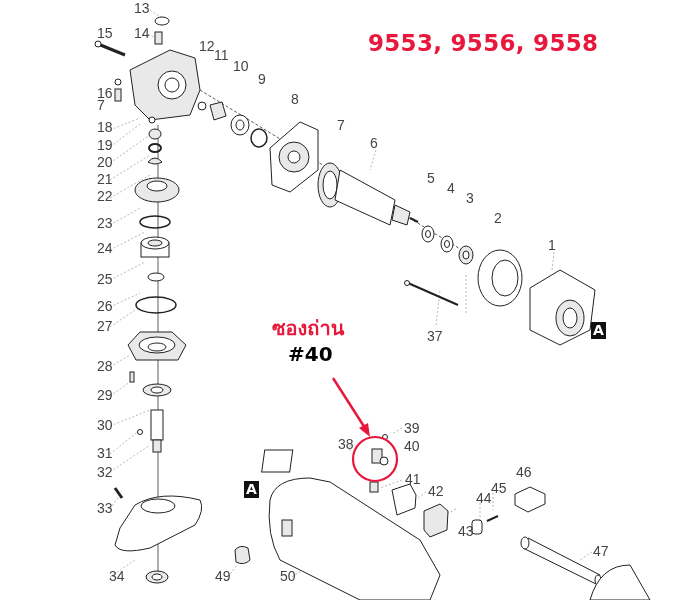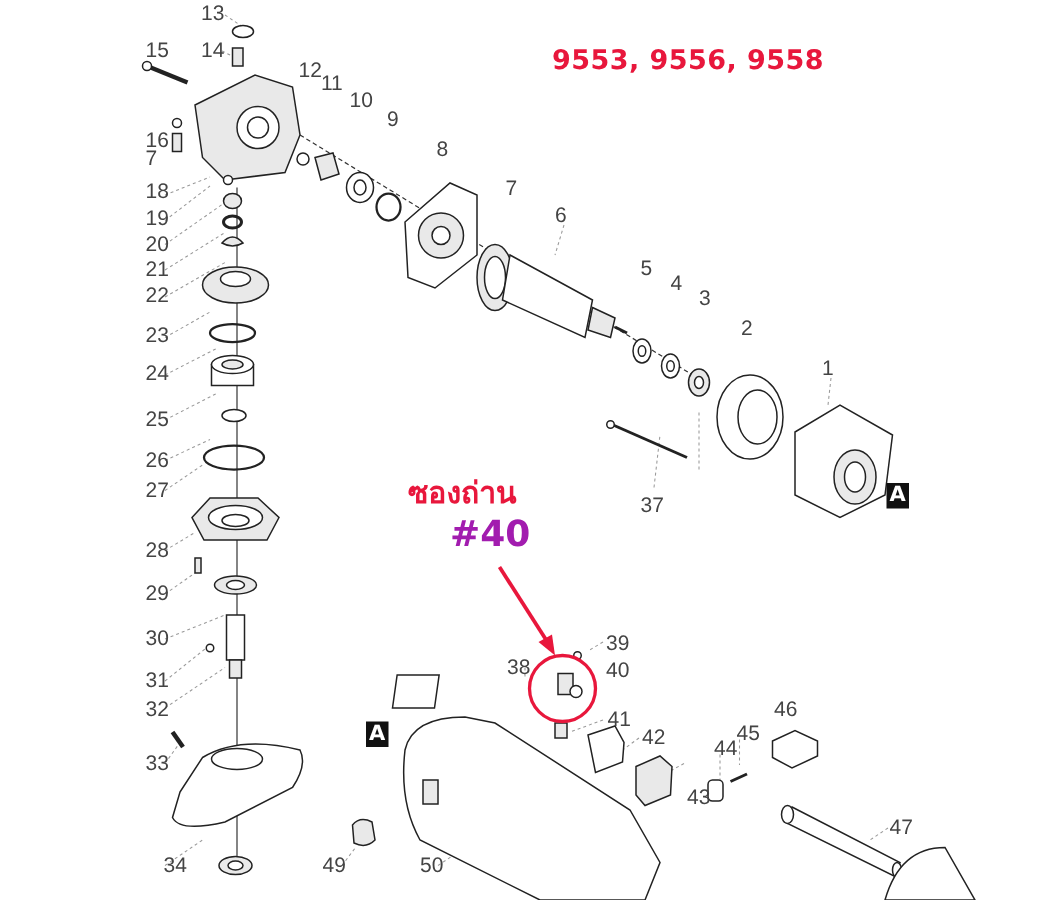--- a/index.html
+++ b/index.html
@@ -1,20 +1,20 @@
 <!DOCTYPE html>
 <html><head>
 <meta charset="utf-8">
 <style>
   html,body{margin:0;padding:0;background:#fff;}
   body{width:700px;height:600px;overflow:hidden;position:relative;font-family:"Liberation Sans",sans-serif;}
   #stage{position:absolute;left:0;top:0;width:700px;height:600px;}
-  .title{position:absolute;left:368px;top:30px;font-family:"DejaVu Sans",sans-serif;font-weight:bold;font-size:18px;color:#e8173c;letter-spacing:0.3px;}
+  .title{position:absolute;left:368px;top:30px;font-family:"DejaVu Sans",sans-serif;font-weight:bold;font-size:23px;color:#e8173c;letter-spacing:0.3px;}
   .thai{position:absolute;left:272px;top:312px;font-family:"DejaVu Sans",sans-serif;font-weight:bold;font-size:20px;color:#e8173c;}
-  .ref{position:absolute;left:300px;top:342px;font-family:"DejaVu Sans",sans-serif;font-weight:bold;font-size:24px;color:#a21caf;}
+  .ref{position:absolute;left:288px;top:342px;font-family:"DejaVu Sans",sans-serif;font-weight:bold;font-size:20px;color:#000000;}
   .lbl{position:absolute;font-size:14px;color:#444;font-family:"Liberation Sans",sans-serif;line-height:10px;}
   .box-a{position:absolute;width:15px;height:17px;background:#111;color:#fff;font-size:14px;font-weight:bold;text-align:center;line-height:17px;font-family:"DejaVu Sans",sans-serif;}
   svg{position:absolute;left:0;top:0;}
   .p{fill:#fff;stroke:#222;stroke-width:1;}
   .pg{fill:#e9e9e9;stroke:#222;stroke-width:1;}
   .ln{stroke:#999;stroke-width:0.7;stroke-dasharray:2,2;fill:none;}
   .ax{stroke:#333;stroke-width:0.8;fill:none;}
 </style>
 </head>
 <body>

